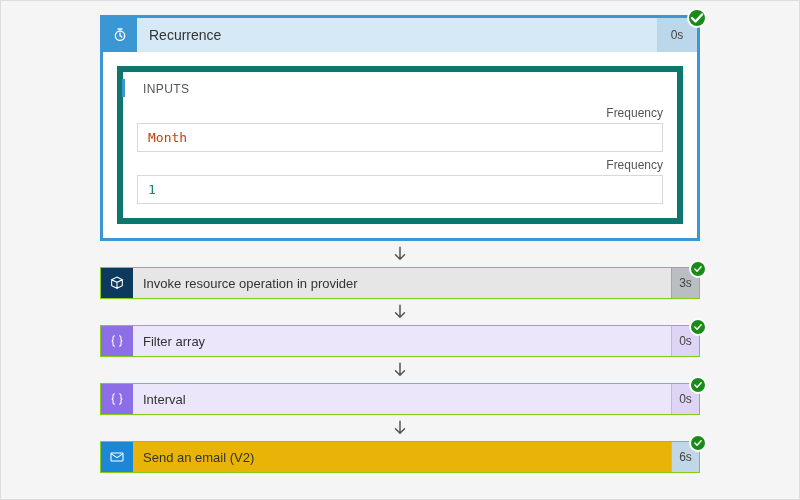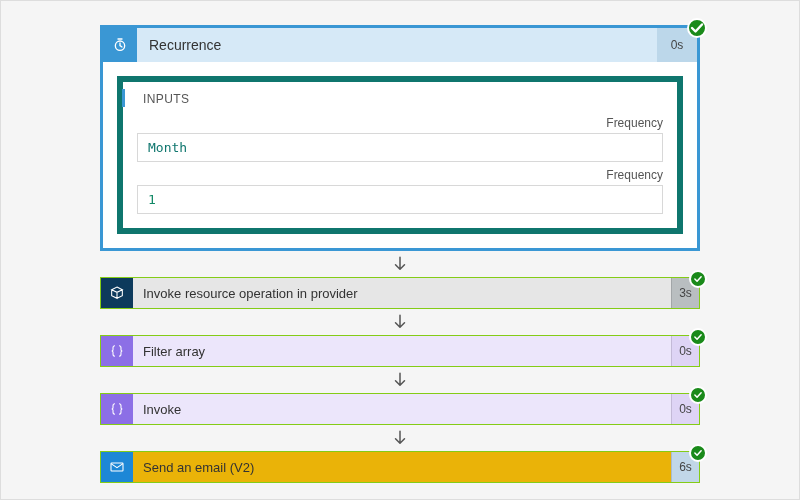--- a/index.html
+++ b/index.html
@@ -6,21 +6,21 @@
   body {
     font-family: "Segoe UI", Arial, sans-serif;
     background: #f5f5f5;
     width: 800px;
     height: 500px;
     overflow: hidden;
     position: relative;
     border: 1px solid #ddd;
     padding-top: 6px;
   }
-  .flow { width: 600px; margin: 18px auto; }
+  .flow { width: 600px; margin: 8px auto; }
 
   
   .step {
     display: flex;
     align-items: stretch;
     height: 32px;
     border: 1px solid #84cc16;
     background: #fff;
     position: relative;
   }
@@ -150,21 +150,21 @@
     margin: 6px 0 3px 4px;
     text-align: right;
   }
   .field-box {
     border: 1px solid #d8d8d8;
     background: #fff;
     padding: 6px 10px;
     font-family: Consolas, Menlo, monospace;
     font-size: 13px;
   }
-  .val-str { color: #0f766e; }
+  .val-str { color: #c2410c; }
   .val-num { color: #118866; }
 
   .status-top {
     position: absolute;
     top: -10px;
     right: -10px;
     width: 20px;
     height: 20px;
     border-radius: 50%;
     background: #1a8a1a;
@@ -254,21 +254,21 @@
         <path d="M12 3 V18 M6 13 L12 19 L18 13" stroke="#555" stroke-width="2" fill="none" stroke-linecap="round" stroke-linejoin="round"></path>
       </svg>
   </div>
 
   <div class="step purple">
     <span class="icon-box">
       <svg viewBox="0 0 24 24" width="16" height="16">
           <path d="M9 4 Q6 4 6 7 V10 Q6 12 4 12 Q6 12 6 14 V17 Q6 20 9 20 M15 4 Q18 4 18 7 V10 Q18 12 20 12 Q18 12 18 14 V17 Q18 20 15 20" fill="none" stroke="#fff" stroke-width="1.6"></path>
         </svg>
     </span>
-    <span class="title">Invoke</span>
+    <span class="title">Interval</span>
     <span class="time">0s</span>
     <span class="status-badge">
         <svg viewBox="0 0 16 16">
           <path d="M3 8 L6.5 11.5 L13 4.5" stroke="#fff" stroke-width="2.4" fill="none" stroke-linecap="round" stroke-linejoin="round"></path>
         </svg>
       </span>
   </div>
 
   <div class="arrow">
     <svg viewBox="0 0 24 24">

